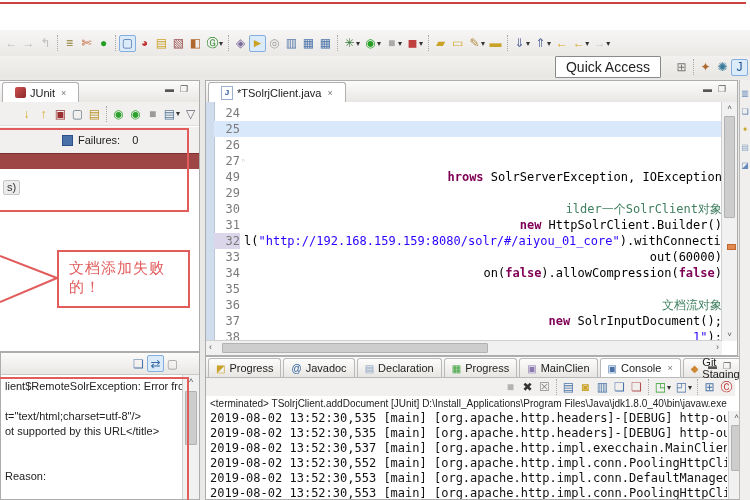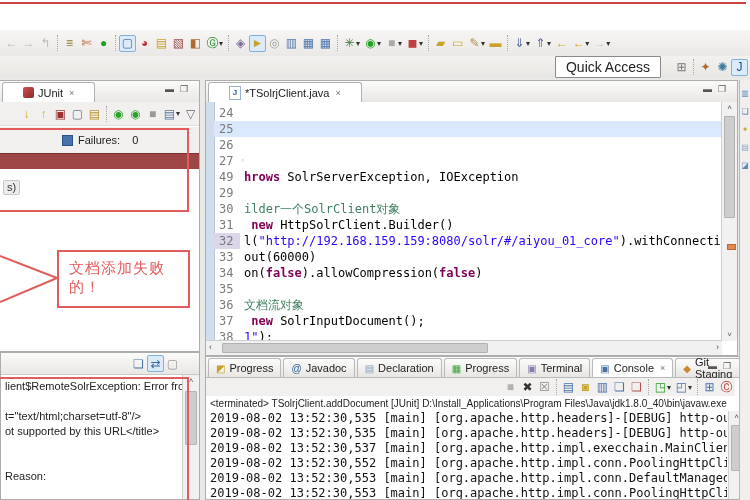--- a/index.html
+++ b/index.html
@@ -17,21 +17,21 @@
   .ic.sel{background:#dcebfa;border:1px solid #84aede;border-radius:2px;box-sizing:border-box;}
   .caret{font-size:8px;color:#333;margin:0 2px 0 -2px;flex:none;}
   .tsep{width:0;height:16px;border-left:1px dotted #a8a8a8;margin:0 3px;flex:none;}
   .qa{border:1px solid #8a8a8a;background:#fff;color:#222;font-size:14px;
     padding:2px 10px;margin-right:12px;border-radius:1px;}
   
   .view{position:absolute;background:#fff;border:1px solid #adadad;box-sizing:border-box;}
   .vtabbar{position:absolute;left:0;top:0;right:0;height:21px;
     background:linear-gradient(#fbfbfa,#e9e7e4);border-bottom:1px solid #b9b9b9;display:flex;align-items:flex-end;}
   .vtab{display:flex;align-items:center;gap:4px;background:#fff;border:1px solid #b0b0b0;border-bottom:none;
-    border-radius:3px 3px 0 0;height:19px;padding:0 20px;margin-left:2px;font-size:11px;color:#222;}
+    border-radius:3px 3px 0 0;height:19px;padding:0 12px;margin-left:2px;font-size:11px;color:#222;}
   .minmax{position:absolute;right:5px;top:3px;font-size:9px;color:#555;letter-spacing:6px;}
   .tx{font-size:9px;color:#777;margin-left:2px;}
   
   .junit{left:0;top:80px;width:200px;height:272px;border-left:none;}
   .junit-ico{width:11px;height:11px;border-radius:2px;background:linear-gradient(135deg,#d05050,#8a2a2a);display:inline-block;}
   .vtools{position:absolute;left:0;top:21px;right:0;height:24px;background:#f1f0ee;
     display:flex;align-items:center;padding-left:18px;box-sizing:border-box;border-bottom:1px solid #e0dedb;}
   .failrow{position:absolute;left:0;top:46px;right:0;height:26px;background:#f1f0ee;
     display:flex;align-items:center;padding-left:62px;font-size:11px;color:#222;box-sizing:border-box;}
   .fico{width:9px;height:9px;background:#4a72a8;border:1px solid #2a5288;margin-right:5px;}
@@ -57,21 +57,21 @@
   .sbar .arr{display:block;text-align:center;font-size:8px;color:#555;height:12px;line-height:12px;}
   .thumb{position:absolute;background:#cdcdcd;border:1px solid #b2b2b2;border-radius:1px;}
   .tscroll{right:0;top:22px;width:16px;bottom:0;}
   
   .editor{left:205px;top:80px;width:533px;height:276px;}
   .jicon{width:10px;height:12px;background:#fff;border:1px solid #9ab0cc;font-size:8px;font-weight:bold;
     color:#2a5aa0;display:inline-flex;align-items:center;justify-content:center;}
   .ed-body{position:absolute;left:0;top:21px;right:0;bottom:0;background:#fff;overflow:hidden;}
   .ed-strip{position:absolute;left:0;top:0;width:8px;bottom:14px;background:#cfdded;border-right:1px solid #b9c6d8;}
   .ed-lines{position:absolute;left:8px;top:3px;right:15px;font-family:"DejaVu Sans Mono",monospace;font-size:12px;}
-  .edrow{height:16px;line-height:16px;display:flex;white-space:pre;}
+  .edrow{height:16px;line-height:16px;display:flex;white-space:pre;text-align:right;}
   .edrow.hl{background:#d9e8fa;}
   .lnum{width:21px;padding-left:5px;flex:none;color:#7a7a7a;}
   .lnum.cur{background:#dcd6ea;}
   .fold{color:#999;font-size:9px;width:6px;flex:none;line-height:16px;}
   .code{margin-left:4px;overflow:hidden;flex:1;}
   .kw{color:#7f0055;font-weight:bold;}
   .st{color:#2a00ff;}
   .co{color:#3f7f5f;}
   .pl{color:#000;}
   .vscroll{right:0;top:0;width:15px;bottom:14px;}
@@ -289,21 +289,21 @@
         <div class="ctab">
           <span class="tico" style="color: rgb(136, 160, 192);">▤</span>
           <span>Declaration</span>
         </div>
         <div class="ctab">
           <span class="tico" style="color: rgb(58, 160, 58);">▦</span>
           <span>Progress</span>
         </div>
         <div class="ctab">
           <span class="tico" style="color: rgb(138, 122, 176);">▣</span>
-          <span>Terminal</span>
+          <span>MainClien</span>
         </div>
         <div class="ctab active">
           <span class="tico" style="color: rgb(74, 114, 168);">▣</span>
           <span>Console</span>
           <span class="tx">×</span>
         </div>
         <div class="ctab">
           <span class="tico" style="color: rgb(204, 136, 51);">◆</span>
           <span>Git Staging</span>
         </div>

